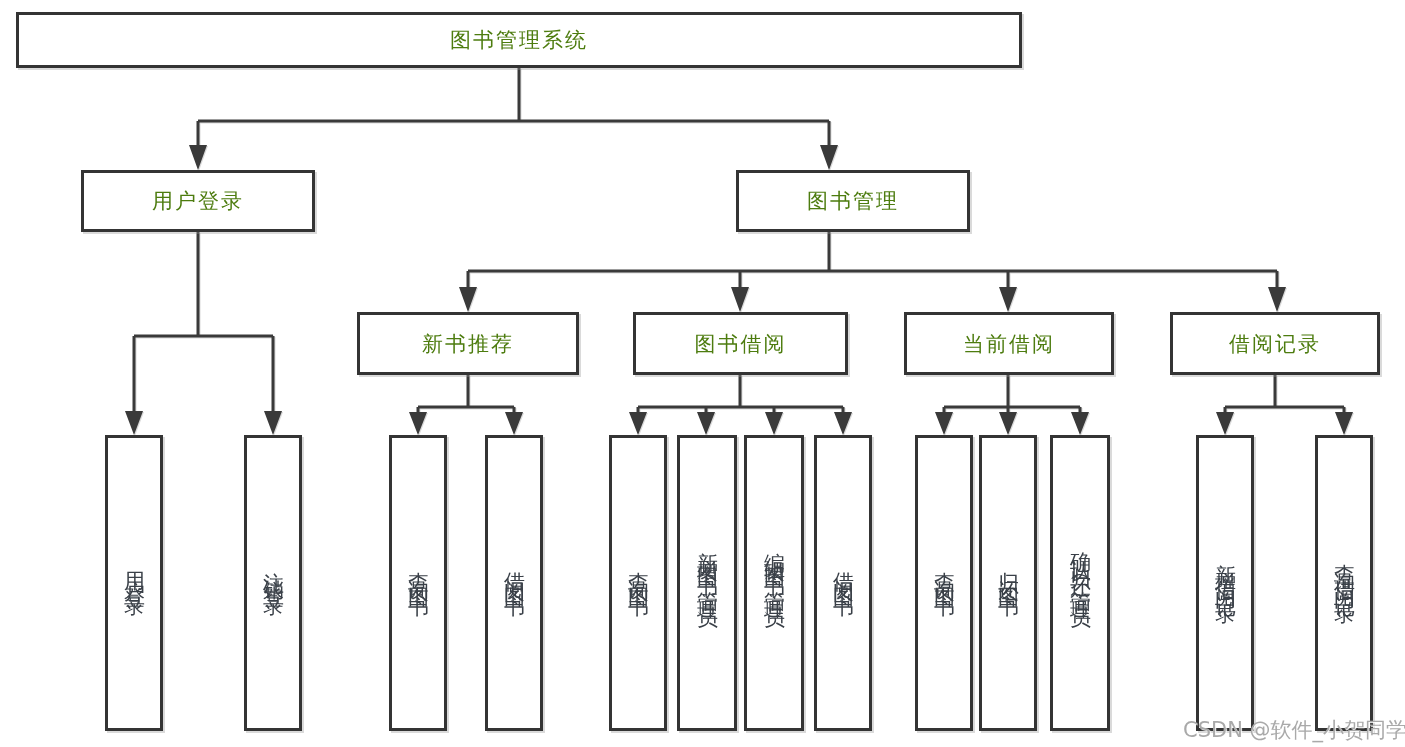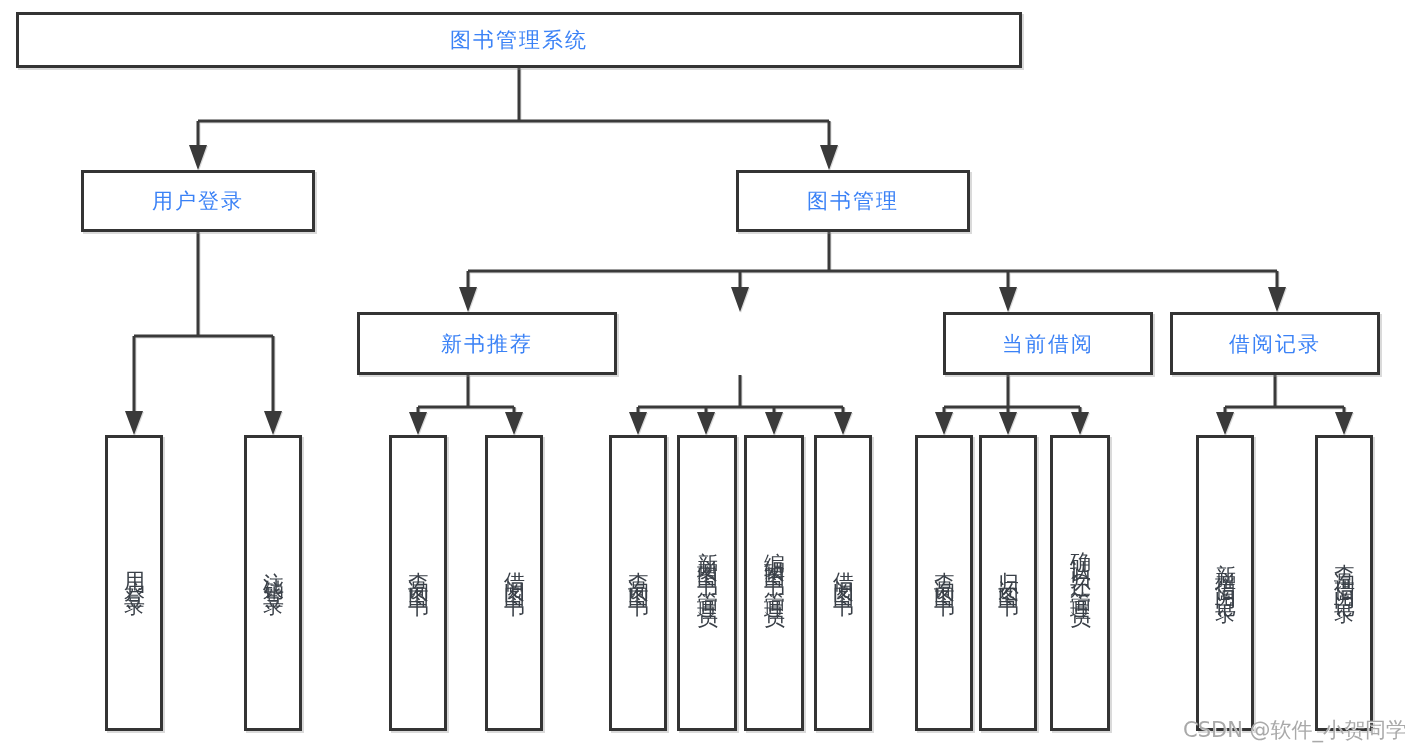--- a/index.html
+++ b/index.html
@@ -27,21 +27,21 @@
     border: 3px solid #343434;
     box-shadow: 2px 2px 0 rgba(150,150,150,0.35);
     display: flex;
     align-items: center;
     justify-content: center;
     z-index: 2;
   }
   .hnode {
     font-size: 21px;
     letter-spacing: 2px;
-    color: #3b82f6;
+    color: #4d7c0f;
     white-space: nowrap;
   }
   .vnode {
     padding-bottom: 24px;
   }
   .vnode .vtext {
     writing-mode: vertical-rl;
     text-orientation: mixed;
     font-size: 21px;
     letter-spacing: 8px;
@@ -55,23 +55,23 @@
     font-size: 21px;
     color: #a9a9a9;
     text-shadow: 1px 1px 1px #ffffff;
     z-index: 3;
     white-space: nowrap;
   }
   
   .n-root        { left: 16px;   top: 12px;  width: 1006px; height: 56px; }
   .n-user-login  { left: 81px;   top: 170px; width: 234px;  height: 62px; }
   .n-book-mgmt   { left: 712px;  top: 170px; width: 234px;  height: 62px; margin-left: 24px; }
-  .n-new-book    { left: 357px;  top: 312px; width: 260px;  height: 63px; }
+  .n-new-book    { left: 357px;  top: 312px; width: 222px;  height: 63px; }
   .n-borrow      { left: 633px;  top: 312px; width: 215px;  height: 63px; }
-  .n-current     { left: 904px;  top: 312px; width: 210px;  height: 63px; margin-left: 39px; }
+  .n-current     { left: 904px;  top: 312px; width: 210px;  height: 63px; }
   .n-records     { left: 1170px; top: 312px; width: 210px;  height: 63px; }
   .leaf { top: 435px; height: 296px; width: 58px; }
   .lf-1  { left: 105px; }
   .lf-2  { left: 244px; }
   .lf-3  { left: 389px; }
   .lf-4  { left: 485px; }
   .lf-5  { left: 609px; }
   .lf-6  { left: 677px; width: 60px; }
   .lf-7  { left: 744px; width: 60px; }
   .lf-8  { left: 814px; }
@@ -113,20 +113,23 @@
 
   <div class="node n-user-login">
     <span class="hnode">用户登录</span>
   </div>
   <div class="node n-book-mgmt">
     <span class="hnode">图书管理</span>
   </div>
 
   <div class="node n-new-book">
     <span class="hnode">新书推荐</span>
+  </div>
+  <div class="node n-borrow">
+    <span class="hnode">图书借阅</span>
   </div>
   <div class="node n-current">
     <span class="hnode">当前借阅</span>
   </div>
   <div class="node n-records">
     <span class="hnode">借阅记录</span>
   </div>
 
   <div class="node vnode leaf lf-1">
     <span class="vtext">用户登录</span>

